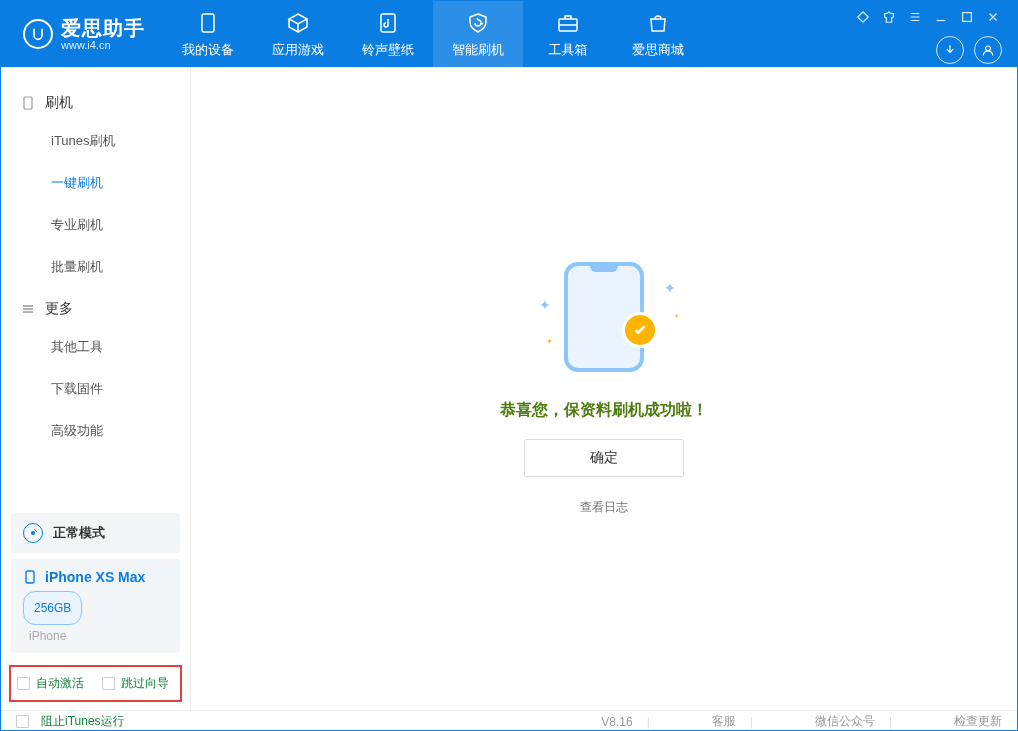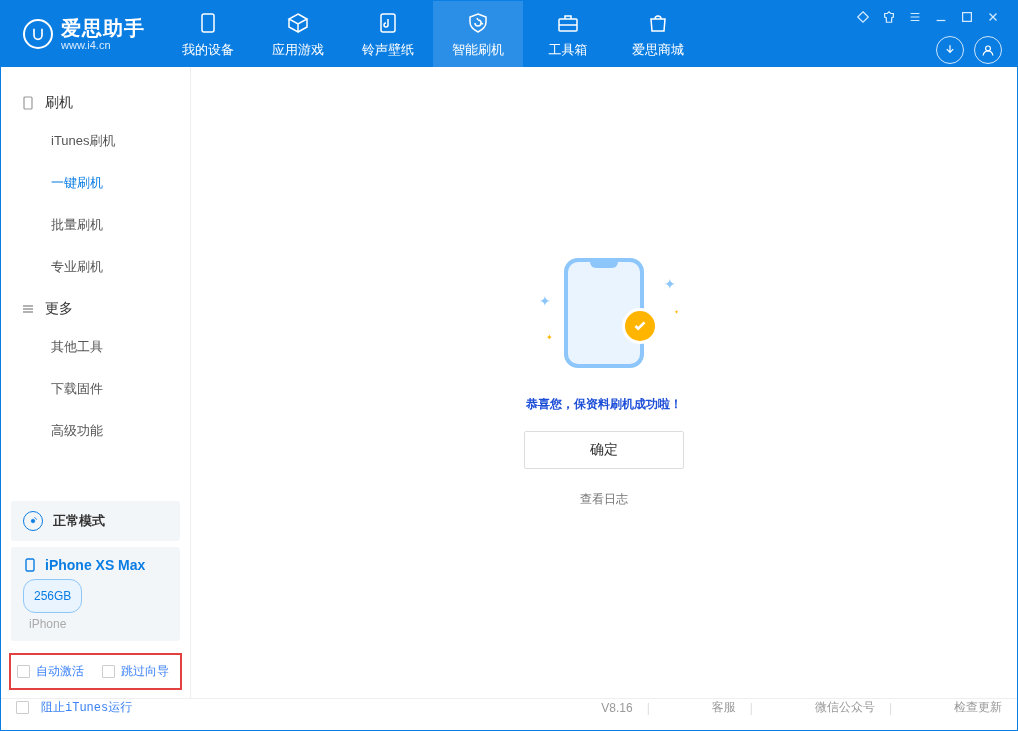--- a/index.html
+++ b/index.html
@@ -35,39 +35,39 @@
 .side-bottom { margin-top: auto; }
 .mode-card, .device-card { margin: 6px 10px; background: #f3f6f9; border-radius: 3px; padding: 10px 12px; }
 .mode-card { display: flex; align-items: center; gap: 10px; color: #333; font-weight: bold; }
 .mode-icon { width: 20px; height: 20px; border-radius: 50%; border: 1.5px solid #0a7de3; display: flex; align-items: center; justify-content: center; }
 .mode-icon svg { stroke: #0a7de3; }
 .device-card .dname { color: #0a7de3; font-weight: bold; font-size: 14px; display: flex; align-items: center; gap: 8px; }
 .device-card .dname svg { stroke: #0a7de3; }
 .storage-pill { display: inline-block; margin-top: 6px; padding: 9px 10px; border: 1px solid #8dc6fa; border-radius: 12px; color: #0a7de3; font-size: 12px; background: #eaf4ff; }
 .device-type { color: #aaa; font-size: 12px; margin-top: 4px; padding-left: 6px; }
 .red-box { margin: 12px 8px 8px; border: 2px solid #e34040; padding: 8px 6px; display: flex; gap: 18px; align-items: center; }
-.checkbox { display: flex; align-items: center; gap: 6px; font-size: 12px; color: #3b82f6; cursor: pointer; font-family: Liberation Mono, monospace; }
+.checkbox { display: flex; align-items: center; gap: 6px; font-size: 12px; color: #15803d; cursor: pointer; }
 .checkbox .cb { width: 13px; height: 13px; border: 1px solid #ccc; border-radius: 1px; display: inline-block; background: #fff; }
 
 .main { flex: 1; display: flex; flex-direction: column; align-items: center; justify-content: center; gap: 18px; }
 .illustration { position: relative; width: 180px; height: 120px; }
 .illus-phone { width: 80px; height: 110px; border: 4px solid #8dc6fa; border-radius: 14px; position: absolute; left: 50px; top: 0; background: #eaf4ff; }
 .illus-notch { position: absolute; width: 28px; height: 6px; border-radius: 0 0 8px 8px; background: #8dc6fa; left: 76px; top: 4px; }
 .illus-check { position: absolute; width: 36px; height: 36px; border-radius: 50%; background: #ffb400; display: flex; align-items: center; justify-content: center; left: 108px; top: 50px; border: 3px solid #fff; }
 .illus-check svg { stroke: #fff; stroke-width: 3; fill: none; }
 .sparkle { position: absolute; color: #8dc6fa; font-size: 14px; }
 .sparkle.s1 { left: 25px; top: 35px; }
 .sparkle.y1 { left: 32px; top: 75px; color: #ffb400; font-size: 8px; }
 .sparkle.s2 { left: 150px; top: 18px; }
 .sparkle.y2 { left: 160px; top: 50px; color: #ffb400; font-size: 6px; }
-.msg { font-size: 12px; font-weight: bold; color: #1d4ed8; }
+.msg { font-size: 16px; font-weight: bold; color: #4d7c0f; }
 .btn-ok { width: 160px; height: 38px; border: 1px solid #ddd; background: #fff; font-size: 14px; color: #333; cursor: pointer; border-radius: 2px; }
 .link { color: #737373; font-size: 12px; cursor: pointer; text-decoration: none; margin-top: 4px; }
 
-.statusbar { height: 32px; border-top: 1px solid #eee; display: flex; align-items: flex-start; padding: 0 15px; font-size: 12px; color: #999; gap: 10px; }
+.statusbar { height: 20px; border-top: 1px solid #eee; display: flex; align-items: flex-end; padding: 0 15px; font-size: 12px; color: #999; gap: 10px; }
 .status-left .cb { width: 13px; height: 13px; border: 1px solid #ccc; display: inline-block; vertical-align: -2px; margin-right: 6px; }
 .status-right { margin-left: auto; display: flex; align-items: center; gap: 14px; color: #999; }
 .status-right .ver { }
 .status-right .divider { color: #ddd; }
 .status-right .slink { cursor: pointer; margin-left: 48px; }
 .side-group .gicon { width: 14px; height: 14px; display: inline-flex; align-items: center; justify-content: center; }
 </style>
 </head>
 <body>
 
@@ -193,22 +193,22 @@
         <div class="side-group">
           <span class="gicon">
               <svg viewBox="0 0 14 14" width="14" height="14" fill="none" stroke="#0a7de3" stroke-width="1.2">
                 <rect x="3" y="1" width="8" height="12" rx="1"></rect>
               </svg>
             </span>
           <span>刷机</span>
         </div>
         <div class="side-item">iTunes刷机</div>
         <div class="side-item active">一键刷机</div>
+        <div class="side-item">专业刷机</div>
         <div class="side-item">批量刷机</div>
-        <div class="side-item">专业刷机</div>
 
         <div class="side-group">
           <span class="gicon">
               <svg viewBox="0 0 14 14" width="14" height="14" fill="none" stroke="#bbb" stroke-width="1.4">
                 <path d="M2 4 h10 M2 7 h10 M2 10 h10"></path>
               </svg>
             </span>
           <span>更多</span>
         </div>
         <div class="side-item">其他工具</div>

